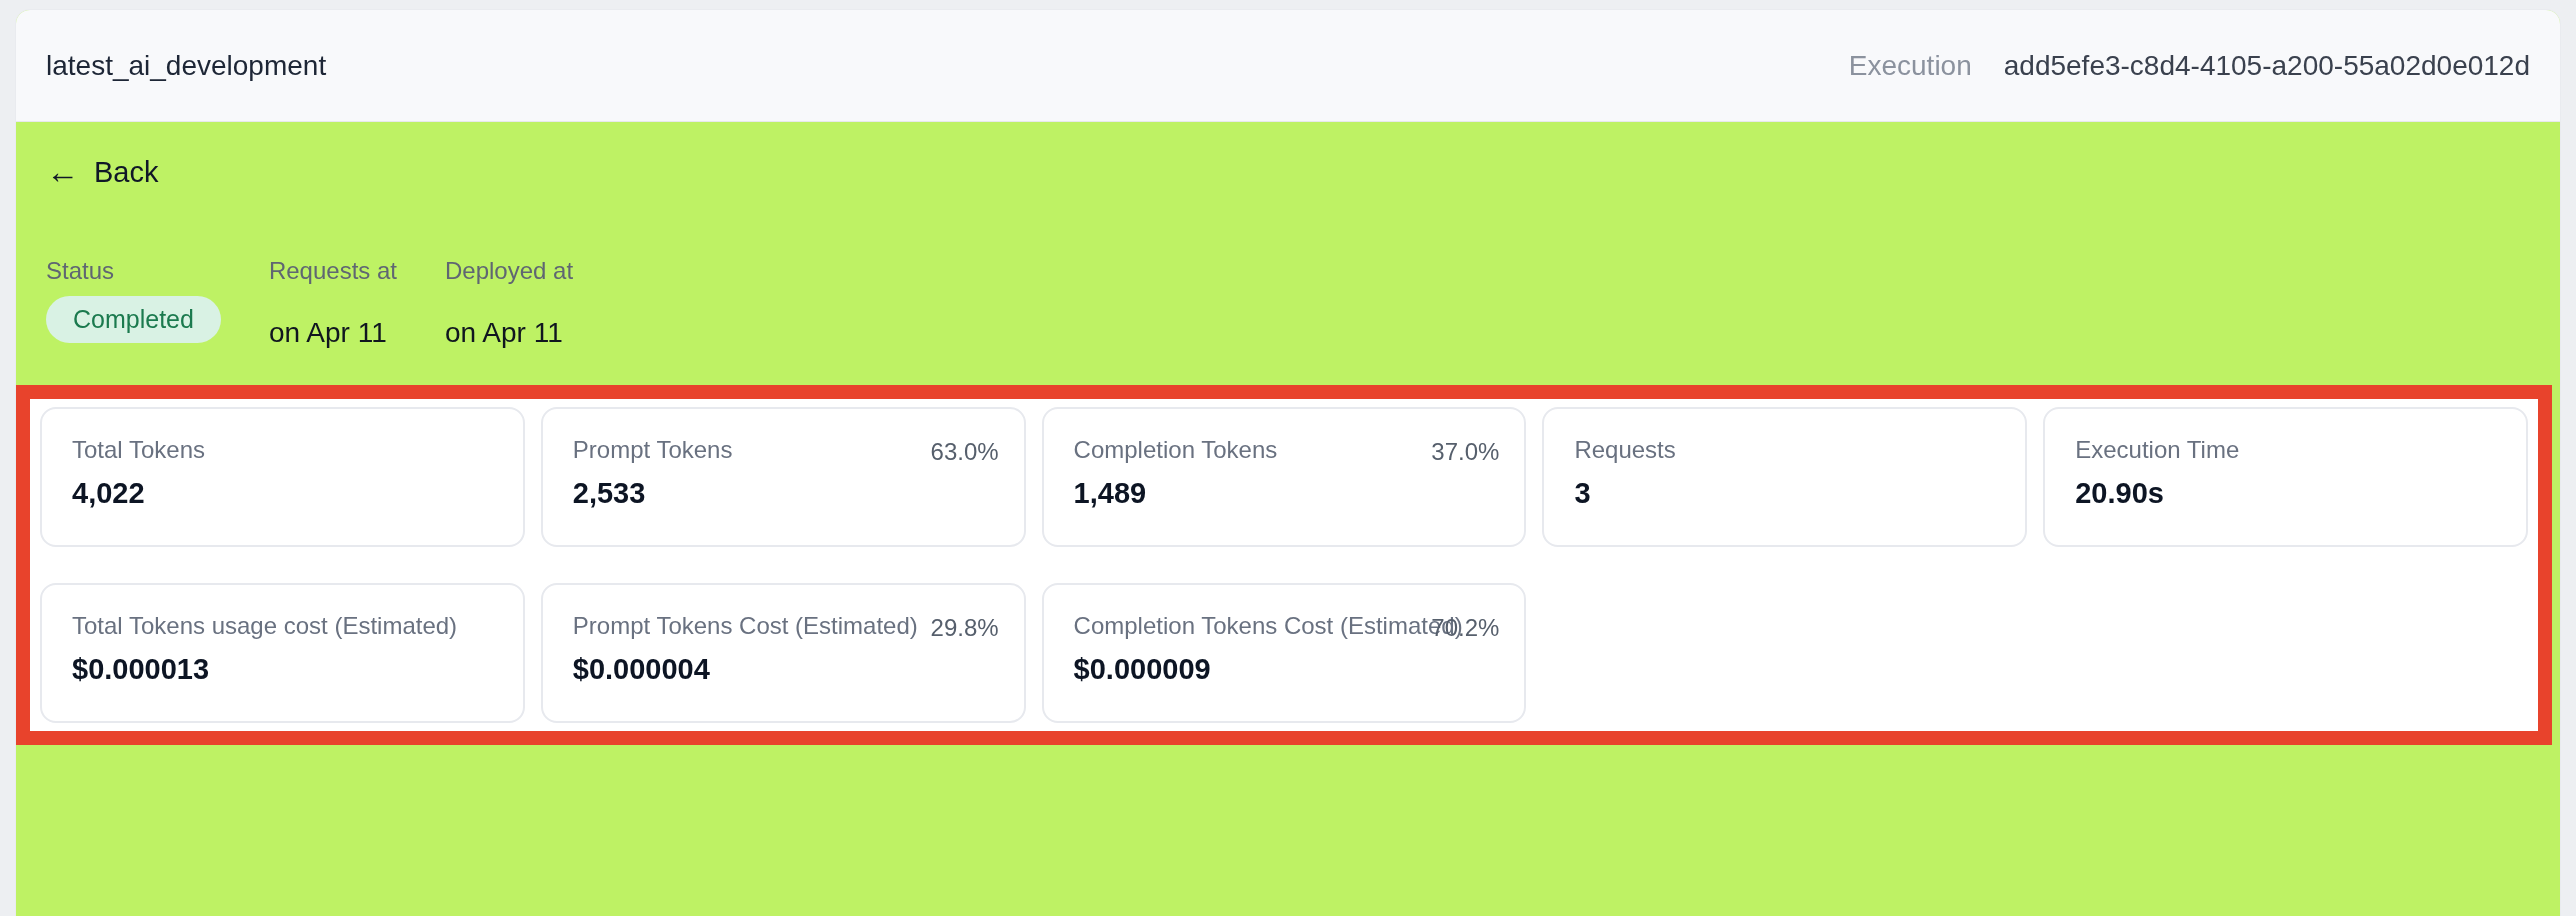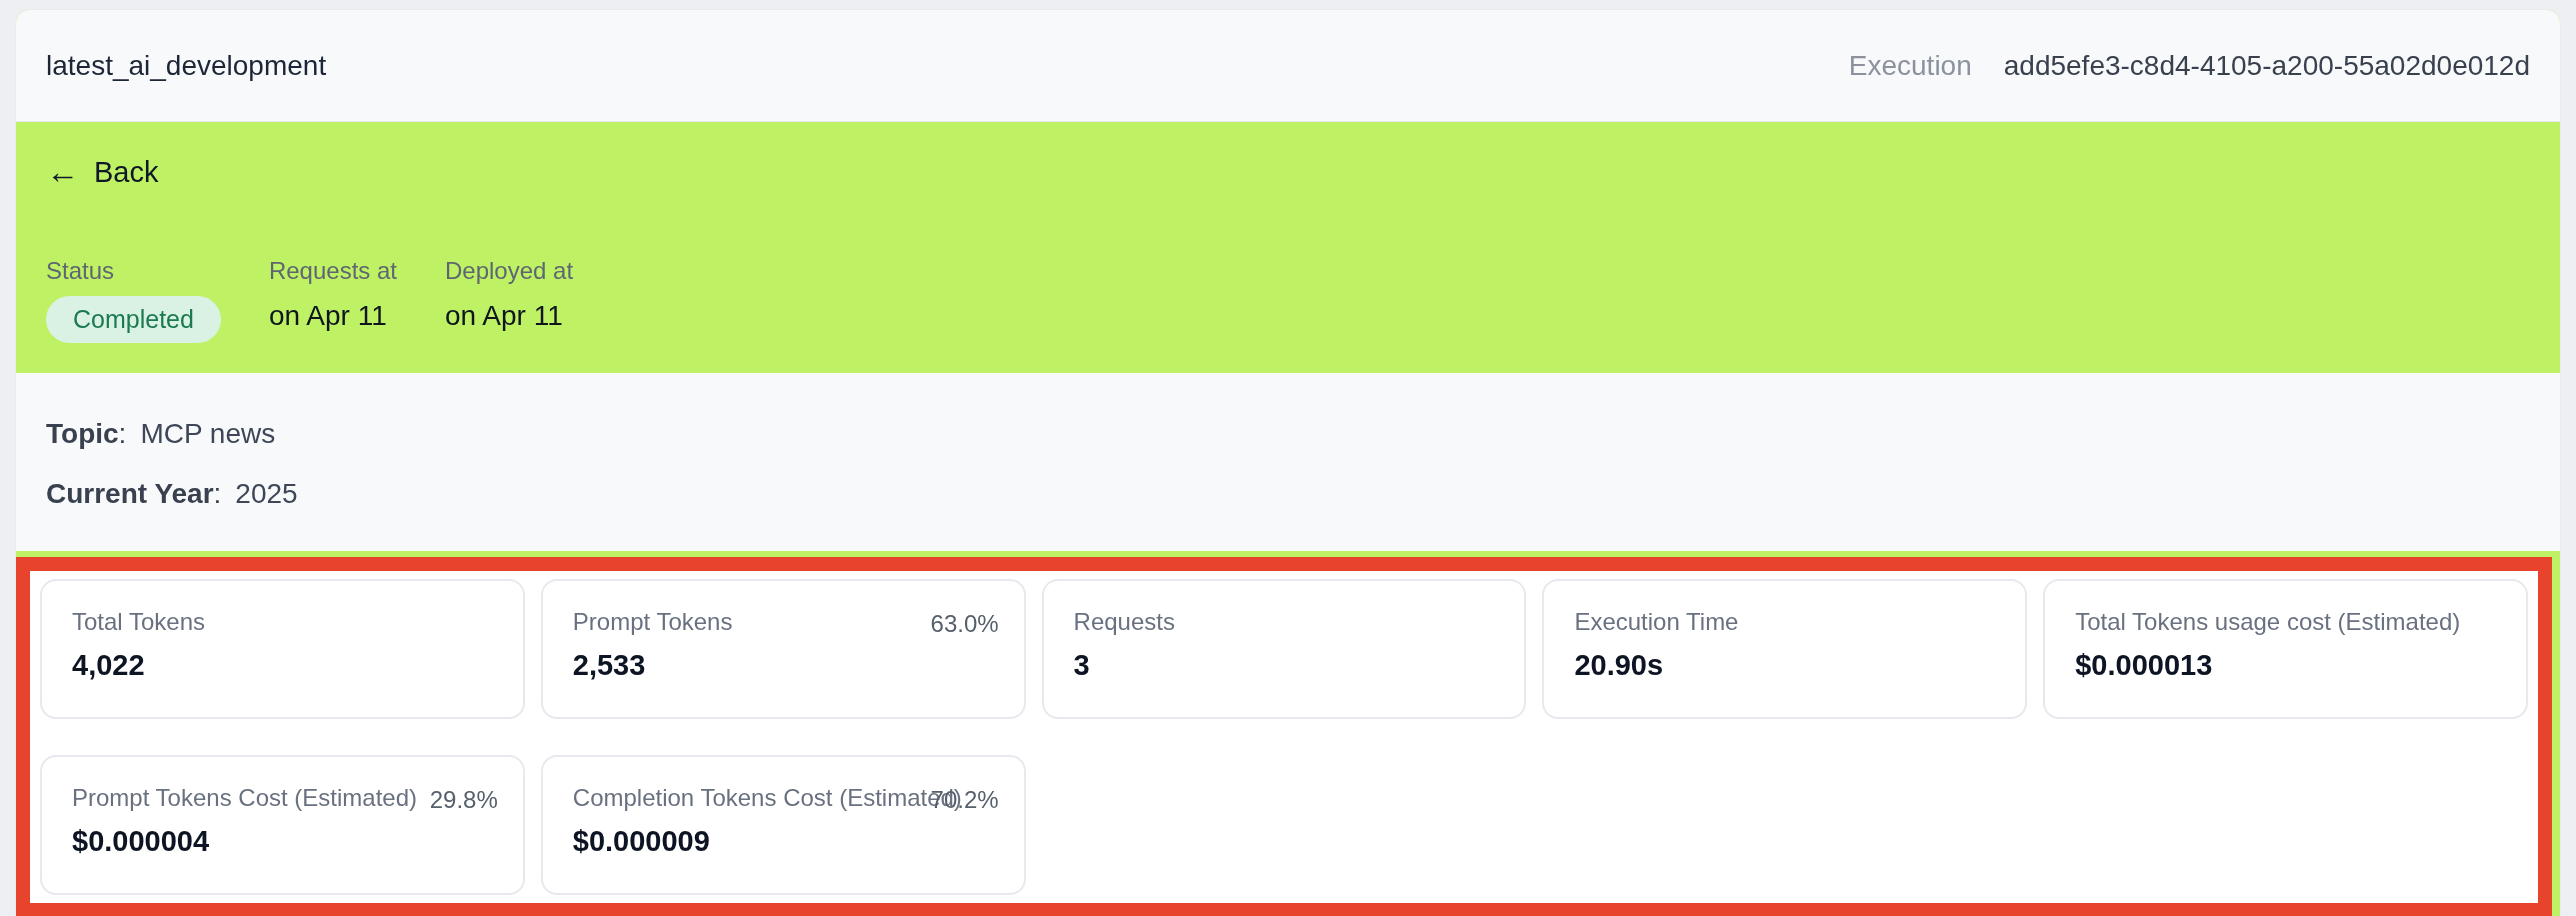--- a/index.html
+++ b/index.html
@@ -40,21 +40,21 @@
   
   .top-section { padding: 34px 30px 30px; }
   .back-btn {
     display: inline-flex; align-items: center; gap: 15px;
     font-size: 29px; color: #101827; cursor: pointer;
   }
   .back-arrow { font-size: 33px; line-height: 1; position: relative; top: -1px; }
 
   .status-row { display: flex; gap: 48px; margin-top: 68px; }
   .f-label { font-size: 24px; color: #5f6672; }
-  .f-value { margin-top: 15px; font-size: 28px; color: #10161f; }
+  .f-value { margin-top: 32px; font-size: 28px; color: #10161f; }
   .badge {
     display: inline-block; margin-top: 11px;
     background: var(--badgeBg, #d9f2e4);
     color: var(--badgeText, #1b7a4e);
     font-size: 25px; padding: 9px 27px;
     border-radius: 999px;
   }
 
   
   .inputs-band { background: #f8f9fb; padding: 45px 30px 13px; }
@@ -119,44 +119,41 @@
         <div class="f-label">Requests at</div>
         <div class="f-value">on Apr 11</div>
       </div>
       <div class="status-field">
         <div class="f-label">Deployed at</div>
         <div class="f-value">on Apr 11</div>
       </div>
     </div>
   </section>
 
-  <section class="inputs-band">
-    <div class="input-line">
-      <span class="input-label">Topic</span><span class="input-sep">:</span><span class="input-value">MCP news</span>
-    </div>
-    <div class="input-line">
-      <span class="input-label">Current Year</span><span class="input-sep">:</span><span class="input-value">2025</span>
-    </div>
-  </section>
 
   <div class="highlight-box">
     <div class="metrics-grid">
 
       <div class="metric-card">
         <div class="metric-label">Total Tokens</div>
         <div class="metric-value">4,022</div>
         <div class="metric-percent"></div>
       </div>
 
       <div class="metric-card">
         <div class="metric-label">Prompt Tokens</div>
         <div class="metric-value">2,533</div>
         <div class="metric-percent">63.0%</div>
       </div>
 
+      <div class="metric-card">
+        <div class="metric-label">Completion Tokens</div>
+        <div class="metric-value">1,489</div>
+        <div class="metric-percent">37.0%</div>
+      </div>
 
       <div class="metric-card">
         <div class="metric-label">Requests</div>
         <div class="metric-value">3</div>
         <div class="metric-percent"></div>
       </div>
 
       <div class="metric-card">
         <div class="metric-label">Execution Time</div>
         <div class="metric-value">20.90s</div>

